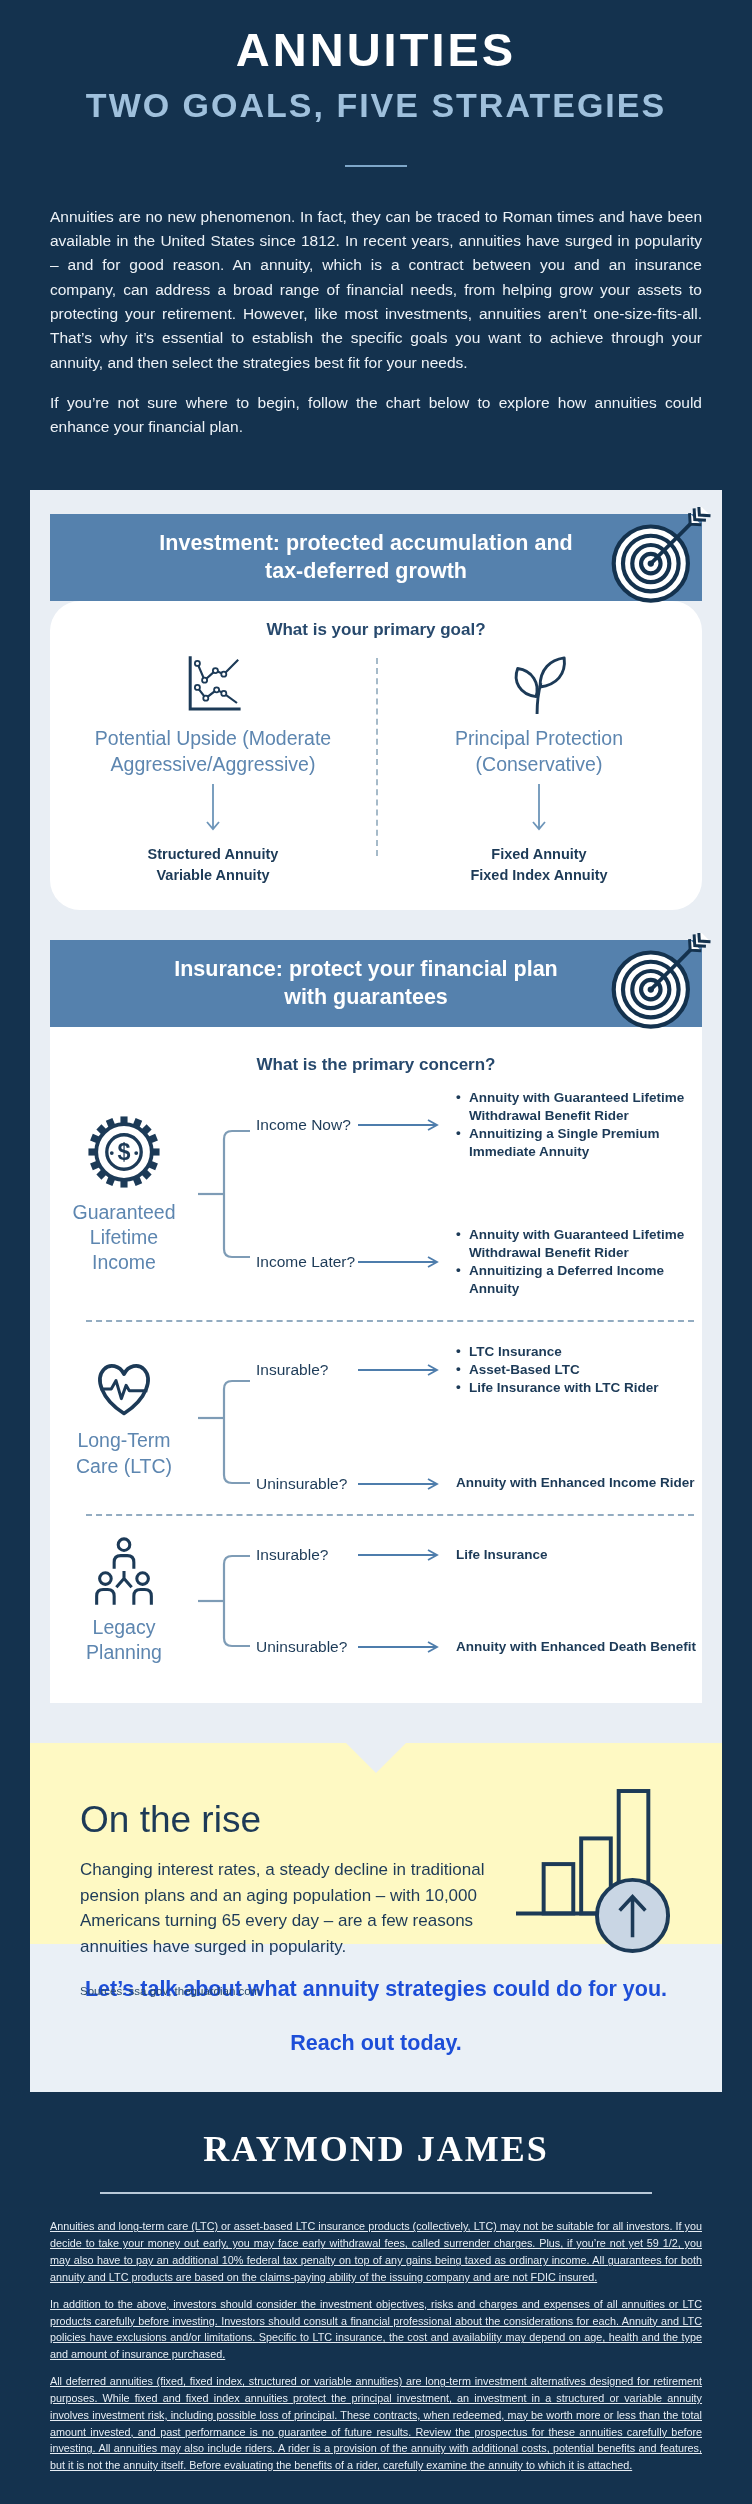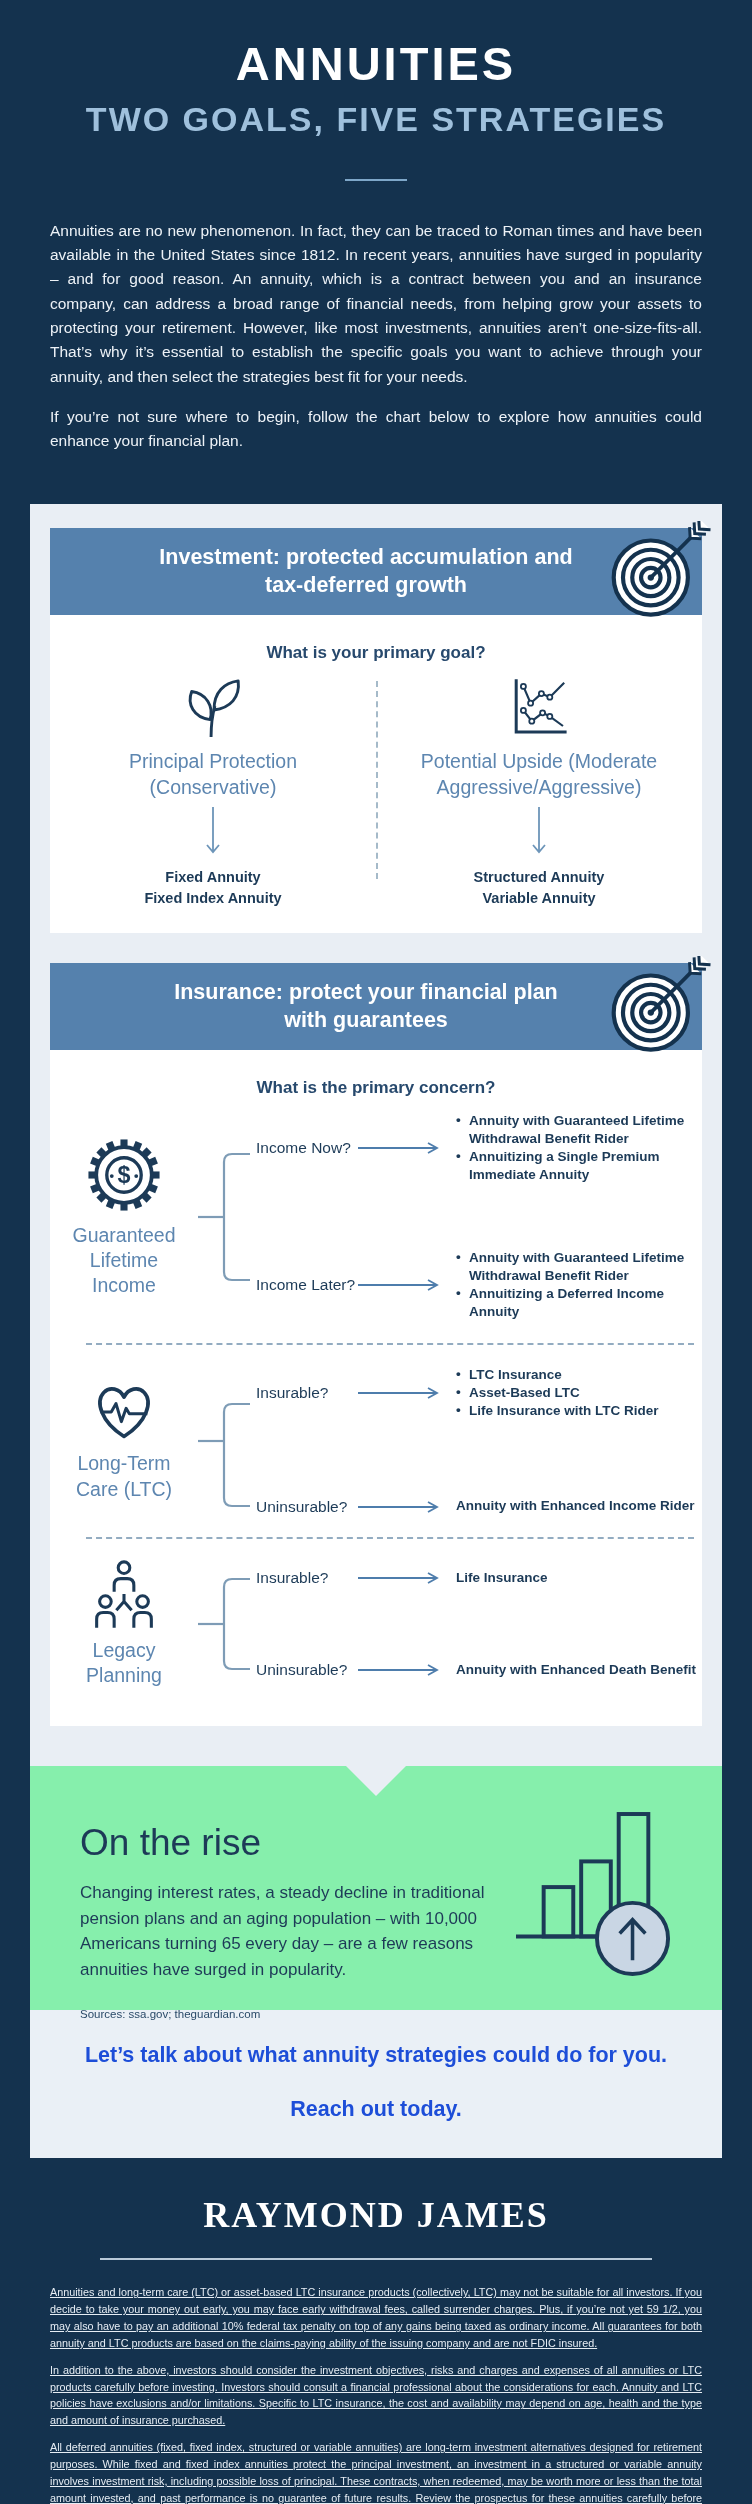--- a/index.html
+++ b/index.html
@@ -1,39 +1,39 @@
 <!DOCTYPE html>
 <html><head>
 <meta charset="utf-8">
 <style>
   * { margin:0; padding:0; box-sizing:border-box; }
   html,body { background:#14324e; }
   body { width:752px; margin:0 auto; font-family:"Liberation Sans", sans-serif; }
   .page { width:752px; min-height:2504px; background:#14324e; overflow:hidden; }
 
   
-  .header { padding:38px 50px 0; text-align:center; }
+  .header { padding:24px 50px 0; text-align:center; }
   .title { color:#ffffff; font-size:47px; font-weight:bold; letter-spacing:3px; line-height:1.1; }
   .subtitle { color:#9fc0dc; font-size:34px; font-weight:600; letter-spacing:2px; line-height:1.15; margin-top:10px; }
   .title-rule { width:62px; height:2px; background:#7ea7c9; margin:40px auto 0; }
   .intro p { color:#edf2f7; font-size:15.5px; line-height:1.57; text-align:justify; margin-top:38px; }
   .intro p + p { margin-top:16px; }
 
   
   .card { margin:50px 30px 0; background:#e9eef4; padding:24px 20px 40px; }
 
   .band { position:relative; background:#5581ad; color:#ffffff; text-align:center;
           padding:15px 110px 15px 90px; min-height:87px; display:flex; align-items:flex-start; justify-content:center; }
   .band + * { margin-top:0; }
   .band-title { font-size:21.5px; font-weight:600; line-height:1.32; max-width:470px; margin:0 auto; }
   .band .target { position:absolute; right:-10px; top:-7px; width:102px; height:102px; }
   .band2 { margin-top:30px; }
 
   .white-area { background:#ffffff; }
-  .wa1 { padding:28px 0 24px; }
+  .wa1 { padding:19px 0 24px;border-radius:30px; }
   .wa2 { padding:28px 0 38px; }
   .q-head { text-align:center; color:#27496d; font-size:17px; font-weight:bold; }
 
   
   .cols { display:flex; margin-top:14px; position:relative; }
   .col { width:50%; display:flex; flex-direction:column; align-items:center; text-align:center; }
   .col-divider { position:absolute; left:50%; top:4px; bottom:30px; border-left:2px dashed #a5bac9; }
   .col .glyph { height:62px; }
   .col-label { margin-top:10px; color:#5d86b0; font-size:19.5px; line-height:1.33; }
   .down-arrow { margin-top:6px; height:52px; }
@@ -52,21 +52,21 @@
   .harrow { width:86px; height:14px; flex-shrink:0; margin-left:2px; }
   .harrow path { stroke:#4e7dac; stroke-width:1.8; fill:none; }
   .answers { margin-left:12px; }
   .answers .ans { color:#1c3a57; font-size:13.5px; font-weight:bold; line-height:1.35; max-width:252px; }
   .answers .ans + .ans { }
   .answers .bullet { position:relative; padding-left:13px; }
   .answers .bullet::before { content:"•"; position:absolute; left:0; top:-1px; }
   .tree-sep { border:none; border-top:2px dashed #93acc1; margin:21px 8px 21px 36px; }
 
   
-  .rise { position:relative; margin:0 30px; background:#86efac; padding:56px 50px 22px; height:244px; }
+  .rise { position:relative; margin:0 30px; background:#fef9c3; padding:56px 50px 22px; height:201px; }
   .rise::before { content:""; position:absolute; top:0; left:50%; transform:translateX(-50%);
                   border-left:30px solid transparent; border-right:30px solid transparent; border-top:30px solid #e9eef4; }
   .rise-title { color:#1d3a57; font-size:37px; font-weight:normal; }
   .rise-body { margin-top:16px; width:430px; color:#1d3a57; font-size:17px; line-height:1.5; }
   .rise-sources { margin-top:26px; color:#2a4a68; font-size:11.5px; }
   .rise-glyph { position:absolute; right:48px; top:44px; width:158px; height:168px; }
 
   
   .cta { margin:0 30px; background:#eaf0f6; padding:30px 40px 34px; text-align:center; }
   .cta div { color:#1d4ed8; font-size:21.5px; font-weight:bold; line-height:1.4; }
@@ -125,34 +125,20 @@
           <use href="#def-target"></use>
         </svg>
     </div>
 
     <div class="white-area wa1">
       <div class="q-head">What is your primary goal?</div>
       <div class="cols">
         <div class="col-divider"></div>
 
         <div class="col">
-          <svg class="glyph" viewBox="0 0 64 64" width="62" height="62">
-            <path class="ink" stroke-width="3" d="M30,62 C30,48 31,40 34,30"></path>
-            <path class="ink" stroke-width="3" stroke-linejoin="round" d="M29,44 C12,42 5,28 10,15 C25,17 33,30 29,44 Z"></path>
-            <path class="ink" stroke-width="3" stroke-linejoin="round" d="M33,34 C33,15 44,6 58,4 C60,21 50,32 33,34 Z"></path>
-          </svg>
-          <div class="col-label" style="max-width:190px">Principal Protection (Conservative)</div>
-          <svg class="down-arrow" viewBox="0 0 16 52" width="16" height="52">
-            <path d="M8 0 V44 M2 38 L8 45 L14 38" stroke="#6d95b9" stroke-width="1.8" fill="none"></path>
-          </svg>
-          <div class="col-types" style="white-space:pre-line">Fixed Annuity
-Fixed Index Annuity</div>
-        </div>
-
-        <div class="col">
           <svg class="glyph" viewBox="0 0 100 100" width="60" height="60">
             <path class="ink" stroke-width="5" d="M12,2 V90 H96"></path>
             <path class="ink" stroke-width="3.6" d="M24,14 36,42 54,26 68,32 92,8"></path>
             <path class="ink" stroke-width="3.6" d="M24,54 38,72 56,58 68,64 90,80"></path>
             <g fill="#ffffff" stroke="#1c3a57" stroke-width="3">
               <circle cx="24" cy="14" r="4.2"></circle>
                 <circle cx="36" cy="42" r="4.2"></circle>
                 <circle cx="54" cy="26" r="4.2"></circle>
                 <circle cx="68" cy="32" r="4.2"></circle>
               <circle cx="24" cy="54" r="4.2"></circle>
@@ -160,20 +146,34 @@
                 <circle cx="56" cy="58" r="4.2"></circle>
                 <circle cx="68" cy="64" r="4.2"></circle>
             </g>
           </svg>
           <div class="col-label" style="max-width:300px">Potential Upside (Moderate Aggressive/Aggressive)</div>
           <svg class="down-arrow" viewBox="0 0 16 52" width="16" height="52">
             <path d="M8 0 V44 M2 38 L8 45 L14 38" stroke="#6d95b9" stroke-width="1.8" fill="none"></path>
           </svg>
           <div class="col-types" style="white-space:pre-line">Structured Annuity
 Variable Annuity</div>
+        </div>
+
+        <div class="col">
+          <svg class="glyph" viewBox="0 0 64 64" width="62" height="62">
+            <path class="ink" stroke-width="3" d="M30,62 C30,48 31,40 34,30"></path>
+            <path class="ink" stroke-width="3" stroke-linejoin="round" d="M29,44 C12,42 5,28 10,15 C25,17 33,30 29,44 Z"></path>
+            <path class="ink" stroke-width="3" stroke-linejoin="round" d="M33,34 C33,15 44,6 58,4 C60,21 50,32 33,34 Z"></path>
+          </svg>
+          <div class="col-label" style="max-width:190px">Principal Protection (Conservative)</div>
+          <svg class="down-arrow" viewBox="0 0 16 52" width="16" height="52">
+            <path d="M8 0 V44 M2 38 L8 45 L14 38" stroke="#6d95b9" stroke-width="1.8" fill="none"></path>
+          </svg>
+          <div class="col-types" style="white-space:pre-line">Fixed Annuity
+Fixed Index Annuity</div>
         </div>
       </div>
     </div>
 
     <div class="band band2">
       <div class="band-title" style="max-width:400px">Insurance: protect your financial plan with guarantees</div>
       <svg class="target" viewBox="0 0 110 104">
           <use href="#def-target"></use>
         </svg>
     </div>

